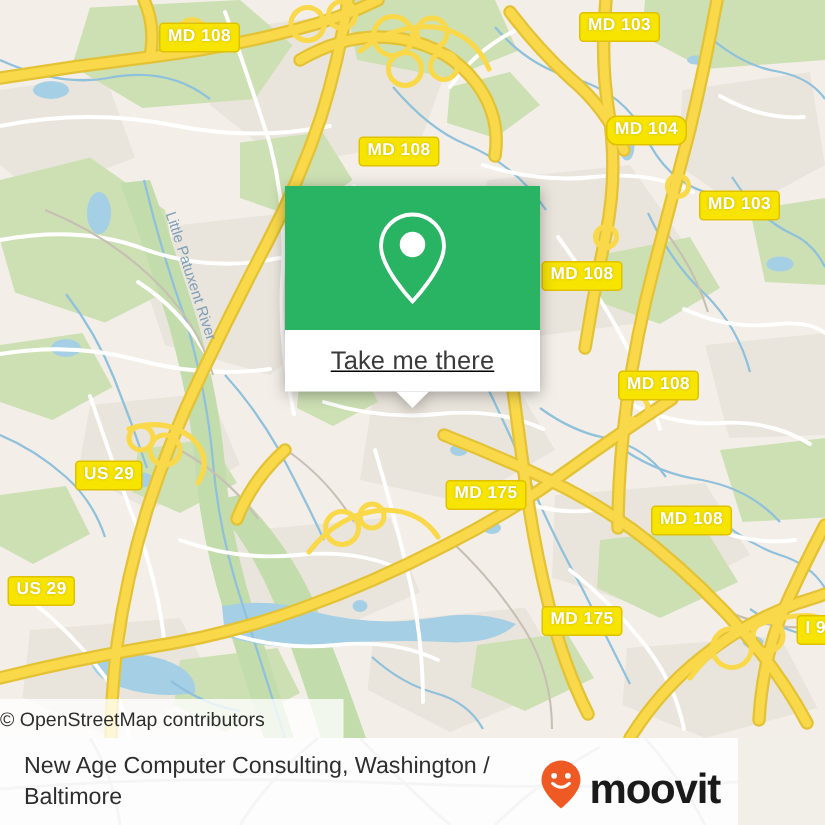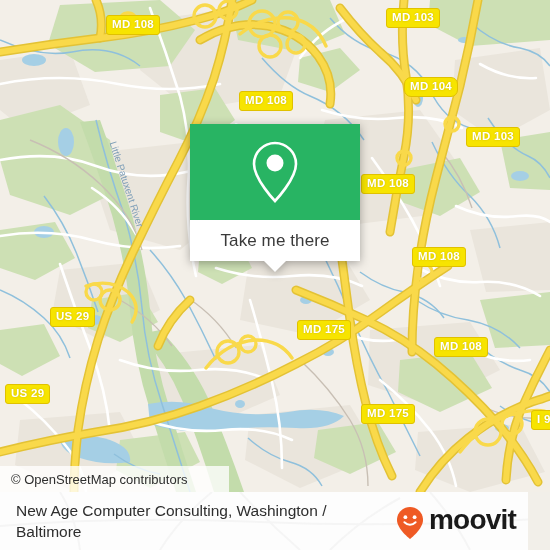--- a/index.html
+++ b/index.html
@@ -71,20 +71,21 @@
     align-items: center;
     justify-content: center;
   }
   #popup-pin { display: block; }
   #popup-bottom {
     height: 41px;
     background: #ffffff;
     display: flex;
     align-items: center;
     justify-content: center;
+    text-decoration: underline;
   }
   #popup-label {
     color: #3a3a3a;
     font-size: 17px;
     letter-spacing: .1px;
   }
   #popup-tail {
     position: absolute;
     left: 50%;
     top: 137px;
@@ -99,37 +100,36 @@
   #attribution {
     position: absolute;
     left: 0;
     top: 466px;
     height: 26px;
     width: 229px;
     background: rgba(255,255,255,0.78);
     display: flex;
     align-items: center;
     box-sizing: border-box;
-    padding-left: 11px;
+    padding-left: 0;
   }
   #attribution-text {
     font-size: 13px;
     color: #2d2d2d;
   }
 
   
   #footer {
     position: absolute;
     left: 0;
     top: 492px;
     width: 492px;
     height: 58px;
     background: #fdfdfd;
     overflow: hidden;
-    padding-left: 36px;
   }
   #footer-fade {
     position: absolute;
     left: 0; top: 0;
     width: 550px; height: 58px;
     opacity: .055;
   }
   #footer-title {
     position: absolute;
     left: 16px;
@@ -137,21 +137,21 @@
     width: 370px;
     font-size: 15.5px;
     line-height: 21px;
     color: #2e2e2e;
   }
   #brand {
     position: absolute;
     right: 12px;
     top: 14px;
     display: flex;
-    align-items: flex-start;
+    align-items: flex-end;
     gap: 4px;
   }
   #brand-wordmark {
     font-size: 28px;
     font-weight: bold;
     color: #1a1a1a;
     letter-spacing: -0.8px;
     line-height: 28px;
   }
 </style>

